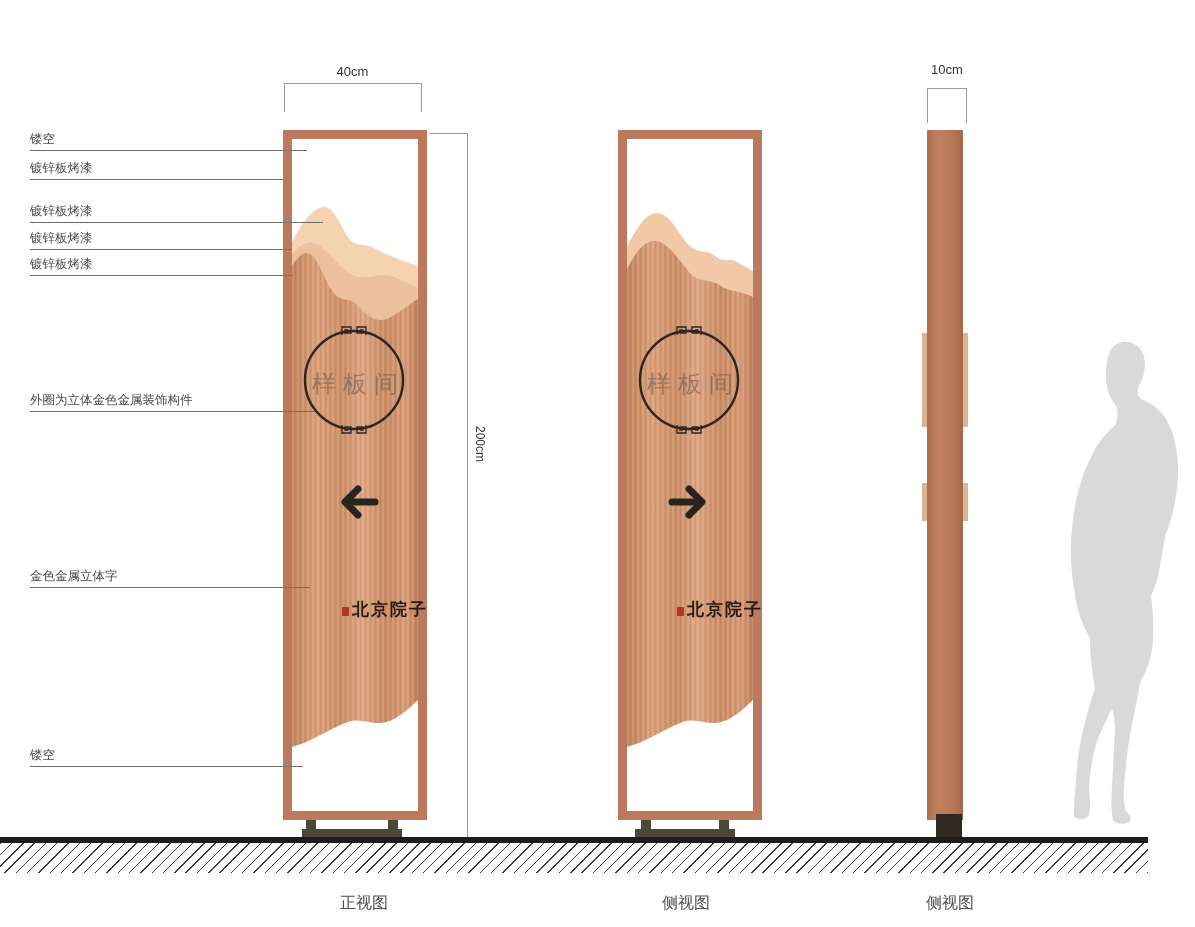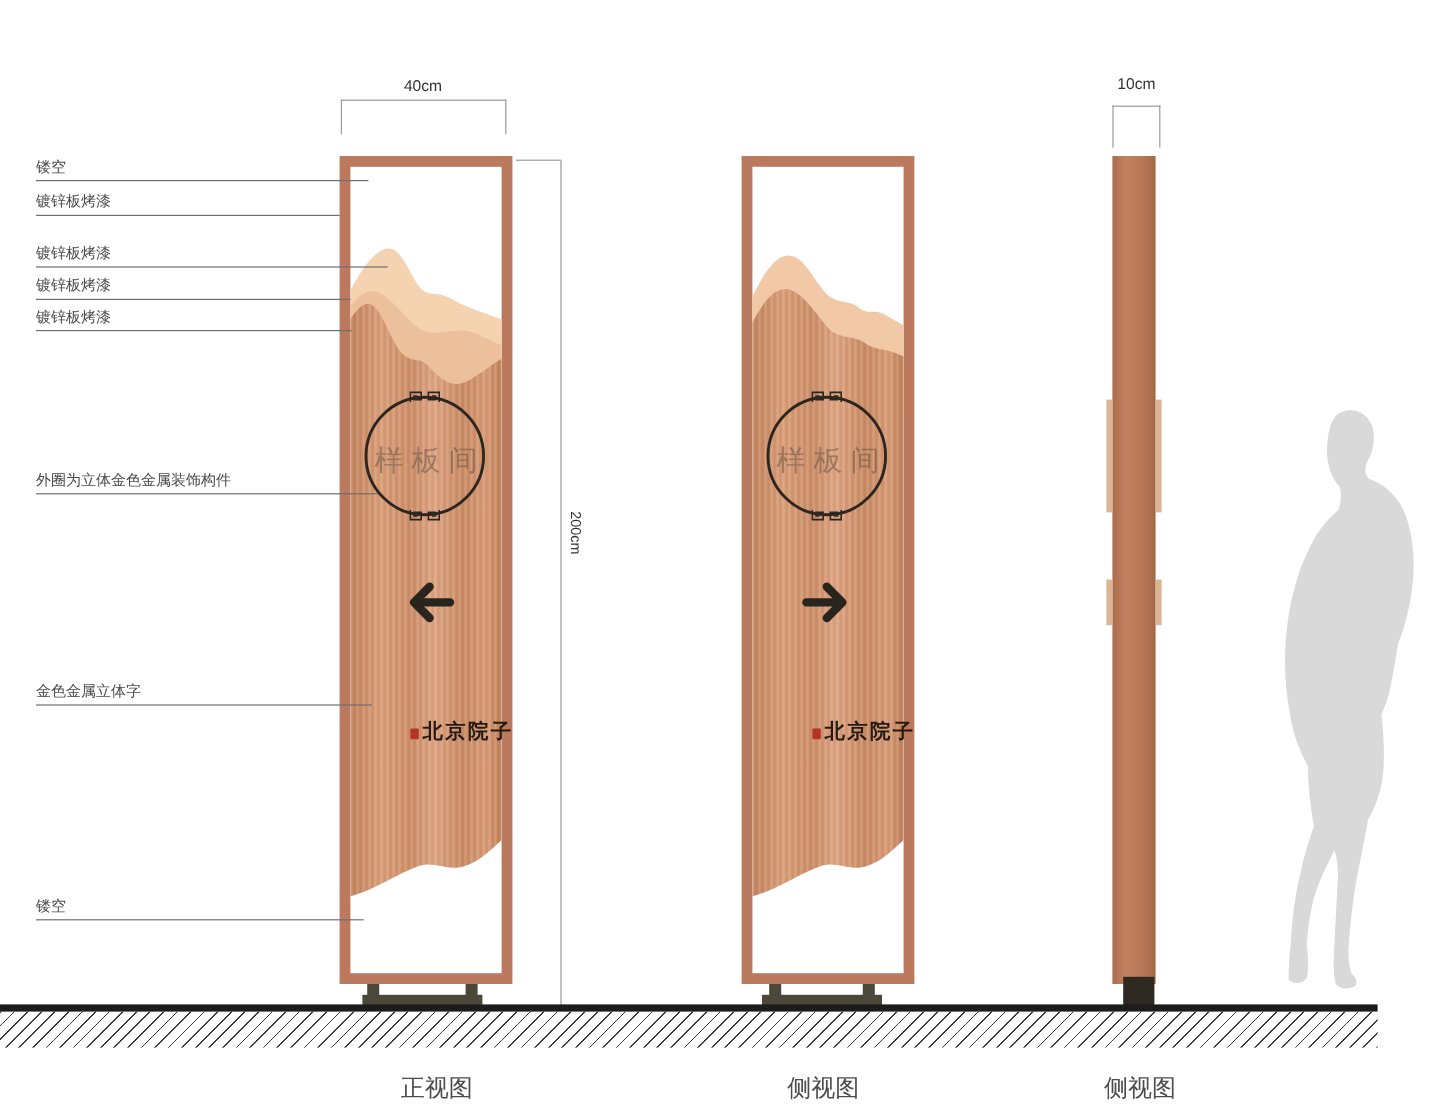--- a/index.html
+++ b/index.html
@@ -26,21 +26,21 @@
        border-right:1px solid #9a9a9a;}
   .dim-text{position:absolute;font-size:13px;color:#333;text-align:center;}
   .dim-line-h{position:absolute;border-top:1px solid #9a9a9a;}
   .dim-line-v{position:absolute;border-left:1px solid #9a9a9a;}
   
   .ground-line{position:absolute;left:0;top:837px;width:1148px;height:6px;background:#1c1c1c;z-index:3;}
   .ground-hatch{position:absolute;left:0;top:843px;width:1148px;height:30px;z-index:3;
        background:repeating-linear-gradient(135deg,#3a3a3a 0 1px,transparent 1px 8px);}
   
   .notch{position:absolute;width:5px;background:#d9b592;}
-  .caption{position:absolute;top:893px;width:120px;text-align:center;font-size:20px;color:#4c4c4c;}
+  .caption{position:absolute;top:893px;width:120px;text-align:center;font-size:16px;color:#4c4c4c;}
 </style>
 </head>
 <body>
 
 <div class="canvas">
 
   <div class="ann" style="top:133px;width:277px"><span>镂空</span></div>
   <div class="ann" style="top:162px;width:253px"><span>镀锌板烤漆</span></div>
   <div class="ann" style="top:205px;width:293px"><span>镀锌板烤漆</span></div>
   <div class="ann" style="top:232px;width:262px"><span>镀锌板烤漆</span></div>

